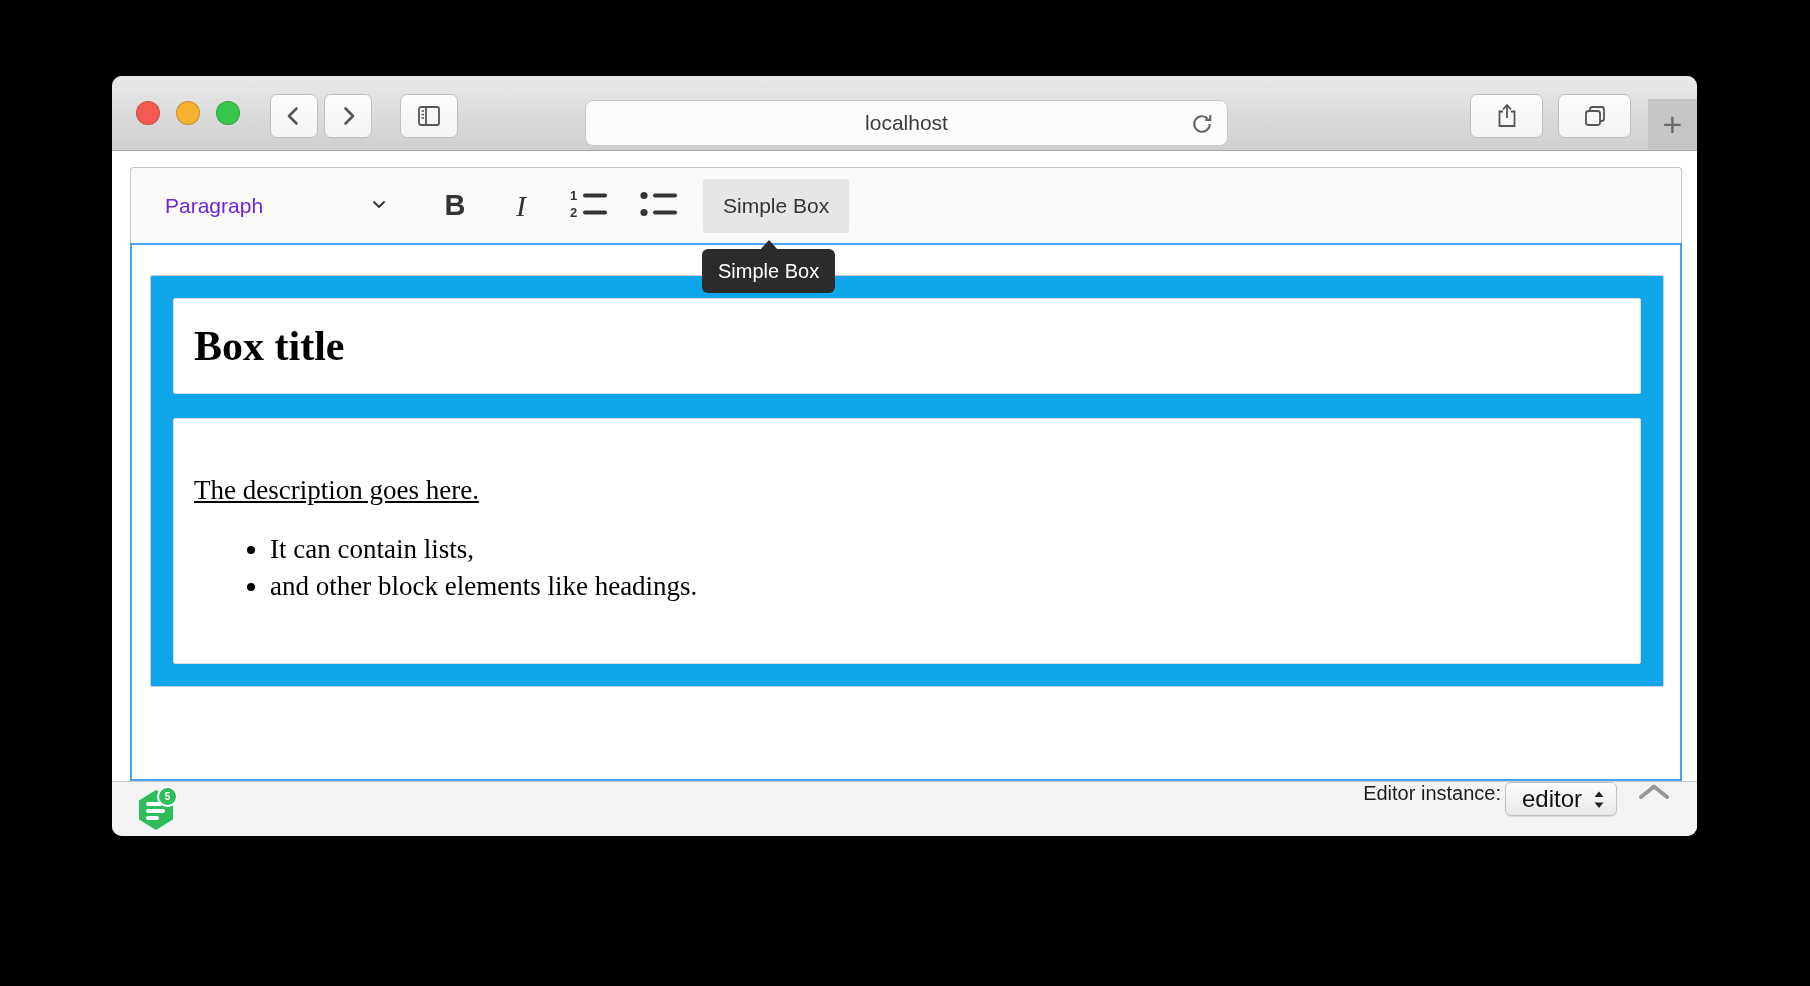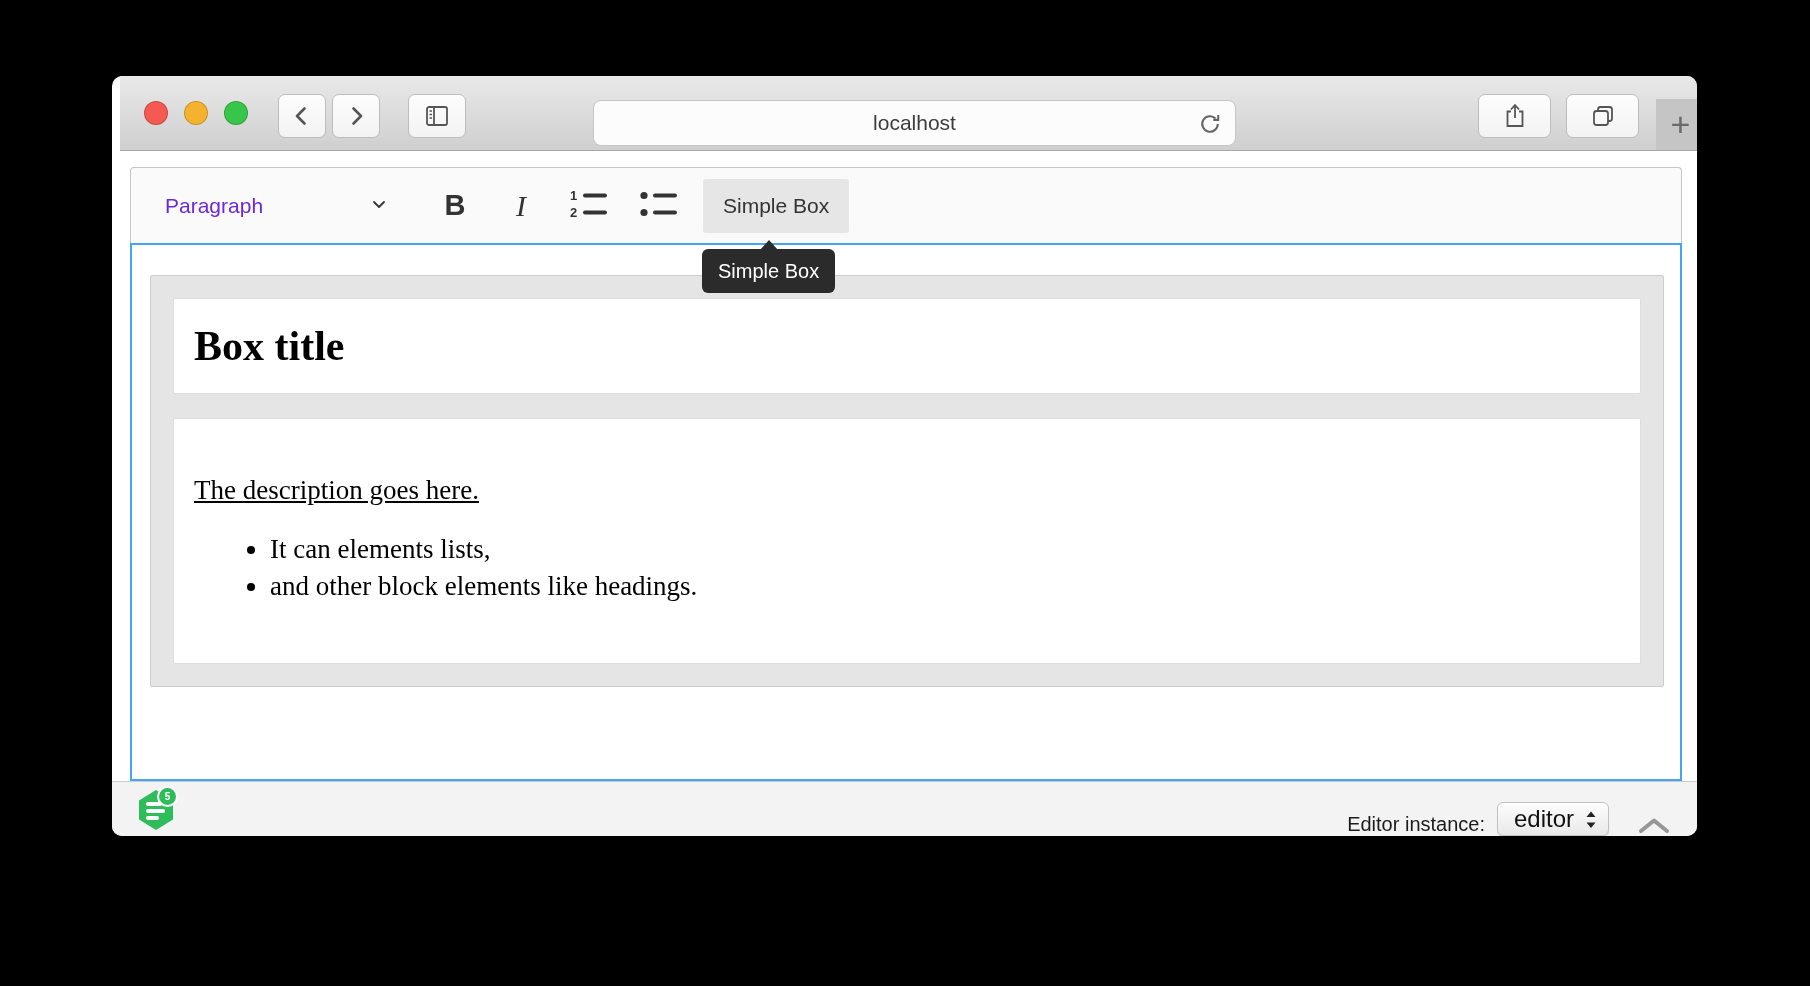--- a/index.html
+++ b/index.html
@@ -3,21 +3,21 @@
 <meta charset="utf-8">
 <style>
   html,body{margin:0;padding:0;background:#000;}
   .stage{position:relative;width:1810px;height:986px;background:#000;overflow:hidden;
          font-family:"Liberation Sans",sans-serif;}
   .window{position:absolute;left:112px;top:76px;width:1585px;height:760px;
           background:#fff;border-radius:10px;overflow:hidden;
           box-shadow:0 20px 60px rgba(0,0,0,.6);}
 
   
-  .chrome{position:absolute;left:8px;top:0;width:100%;height:74px;
+  .chrome{position:absolute;left:0;top:0;width:100%;height:74px;
           background:linear-gradient(#e9e9e9,#cfcfcf);
           border-bottom:1px solid #a8a8a8;padding-left:48px;}
   .traffic{position:absolute;left:24px;top:25px;display:flex;gap:16px;}
   .light{width:24px;height:24px;border-radius:50%;box-sizing:border-box;border:1px solid rgba(0,0,0,.18);}
   .light.red{background:#f55a52;}
   .light.yellow{background:#f5b22e;}
   .light.green{background:#37c64a;}
   .cbtn{position:absolute;top:18px;height:44px;box-sizing:border-box;
         background:linear-gradient(#fdfdfd,#f3f3f3);border:1px solid #bdbdbd;border-radius:7px;
         display:flex;align-items:center;justify-content:center;padding:0;cursor:default;}
@@ -59,21 +59,21 @@
   .tooltip .caret{position:absolute;top:-9px;left:50%;margin-left:-9px;width:0;height:0;
            border-left:9px solid transparent;border-right:9px solid transparent;
            border-bottom:10px solid #2b2b2b;}
 
   
   .ck-content{position:absolute;left:18px;top:167px;width:1552px;height:538px;box-sizing:border-box;
               background:#fff;border:2px solid #47a4f5;overflow:hidden;
               font-family:"Liberation Serif",serif;color:#000;
               padding:0 16px;}
   .intro{font-size:27px;line-height:34px;margin:36px 0 0 2px;}
-  .simple-box{margin:30px 0 0 2px;background:#e5e5e5;border:1px solid #cdcdcd;border-radius:2px;
+  .simple-box{margin:30px 0 0 2px;background:#0ea5e9;border:1px solid #cdcdcd;border-radius:2px;
               padding:22px;}
   .sb-title{background:#fff;border:1px solid #dedede;border-radius:2px;height:96px;box-sizing:border-box;
             display:flex;align-items:center;padding-left:20px;margin-bottom:24px;}
   .sb-title h1{margin:0;font-size:42px;font-weight:bold;font-family:"Liberation Serif",serif;}
   .sb-desc{background:#fff;border:1px solid #dedede;border-radius:2px;height:246px;box-sizing:border-box;
            padding:20px;}
   .sb-desc p{margin:34px 0 0 0;font-size:27px;line-height:34px;text-decoration:underline;}
   .sb-desc ul{margin:24px 0 0 0;padding-left:76px;}
   .sb-desc li{font-size:27px;line-height:37px;}
 
@@ -83,21 +83,21 @@
   .ck-logo{position:absolute;left:27px;top:6px;width:36px;height:42px;}
   .hex{position:absolute;left:0;top:2px;width:34px;height:40px;background:#2fbd5c;
        clip-path:polygon(50% 0,100% 26%,100% 74%,50% 100%,0 74%,0 26%);}
   .hex .bar{position:absolute;left:7px;height:4px;border-radius:2px;background:#fff;}
   .hex .b1{top:12px;width:16px;}
   .hex .b2{top:19px;width:19px;}
   .hex .b3{top:26px;width:13px;}
   .badge{position:absolute;right:-3px;top:-2px;width:17px;height:17px;border-radius:50%;
          background:#2fbd5c;border:2px solid #fff;color:#fff;font-size:10px;font-weight:bold;
          display:flex;align-items:center;justify-content:center;}
-  .insp-right{position:absolute;right:26px;top:0;height:54px;display:flex;align-items:flex-end;gap:12px;}
+  .insp-right{position:absolute;right:26px;top:0;height:54px;display:flex;align-items:flex-start;gap:4px;}
   .insp-label{font-size:20px;color:#1c1c1c;}
   .mac-select{width:112px;height:34px;box-sizing:border-box;border:1px solid #c2c2c2;border-radius:6px;
               background:linear-gradient(#fdfdfd,#e9e9e9);box-shadow:0 1px 1px rgba(0,0,0,.10);
               display:flex;align-items:center;position:relative;padding-left:16px;}
   .mac-select .val{font-size:24px;color:#111;}
   .sel-arrows{position:absolute;right:8px;top:5px;}
   .chev-up{margin-left:16px;display:flex;align-items:center;}
 </style>
 </head>
 <body>
@@ -217,21 +217,21 @@
 
     <div class="ck-content">
 
       <div class="simple-box">
         <div class="sb-title">
           <h1>Box title</h1>
         </div>
         <div class="sb-desc">
           <p>The description goes here.</p>
           <ul>
-            <li>It can elements lists,</li>
+            <li>It can contain lists,</li>
             <li>and other block elements like headings.</li>
           </ul>
         </div>
       </div>
     </div>
 
     <div class="inspector">
       <div class="ck-logo">
         <div class="hex">
           <span class="bar b1"></span>

